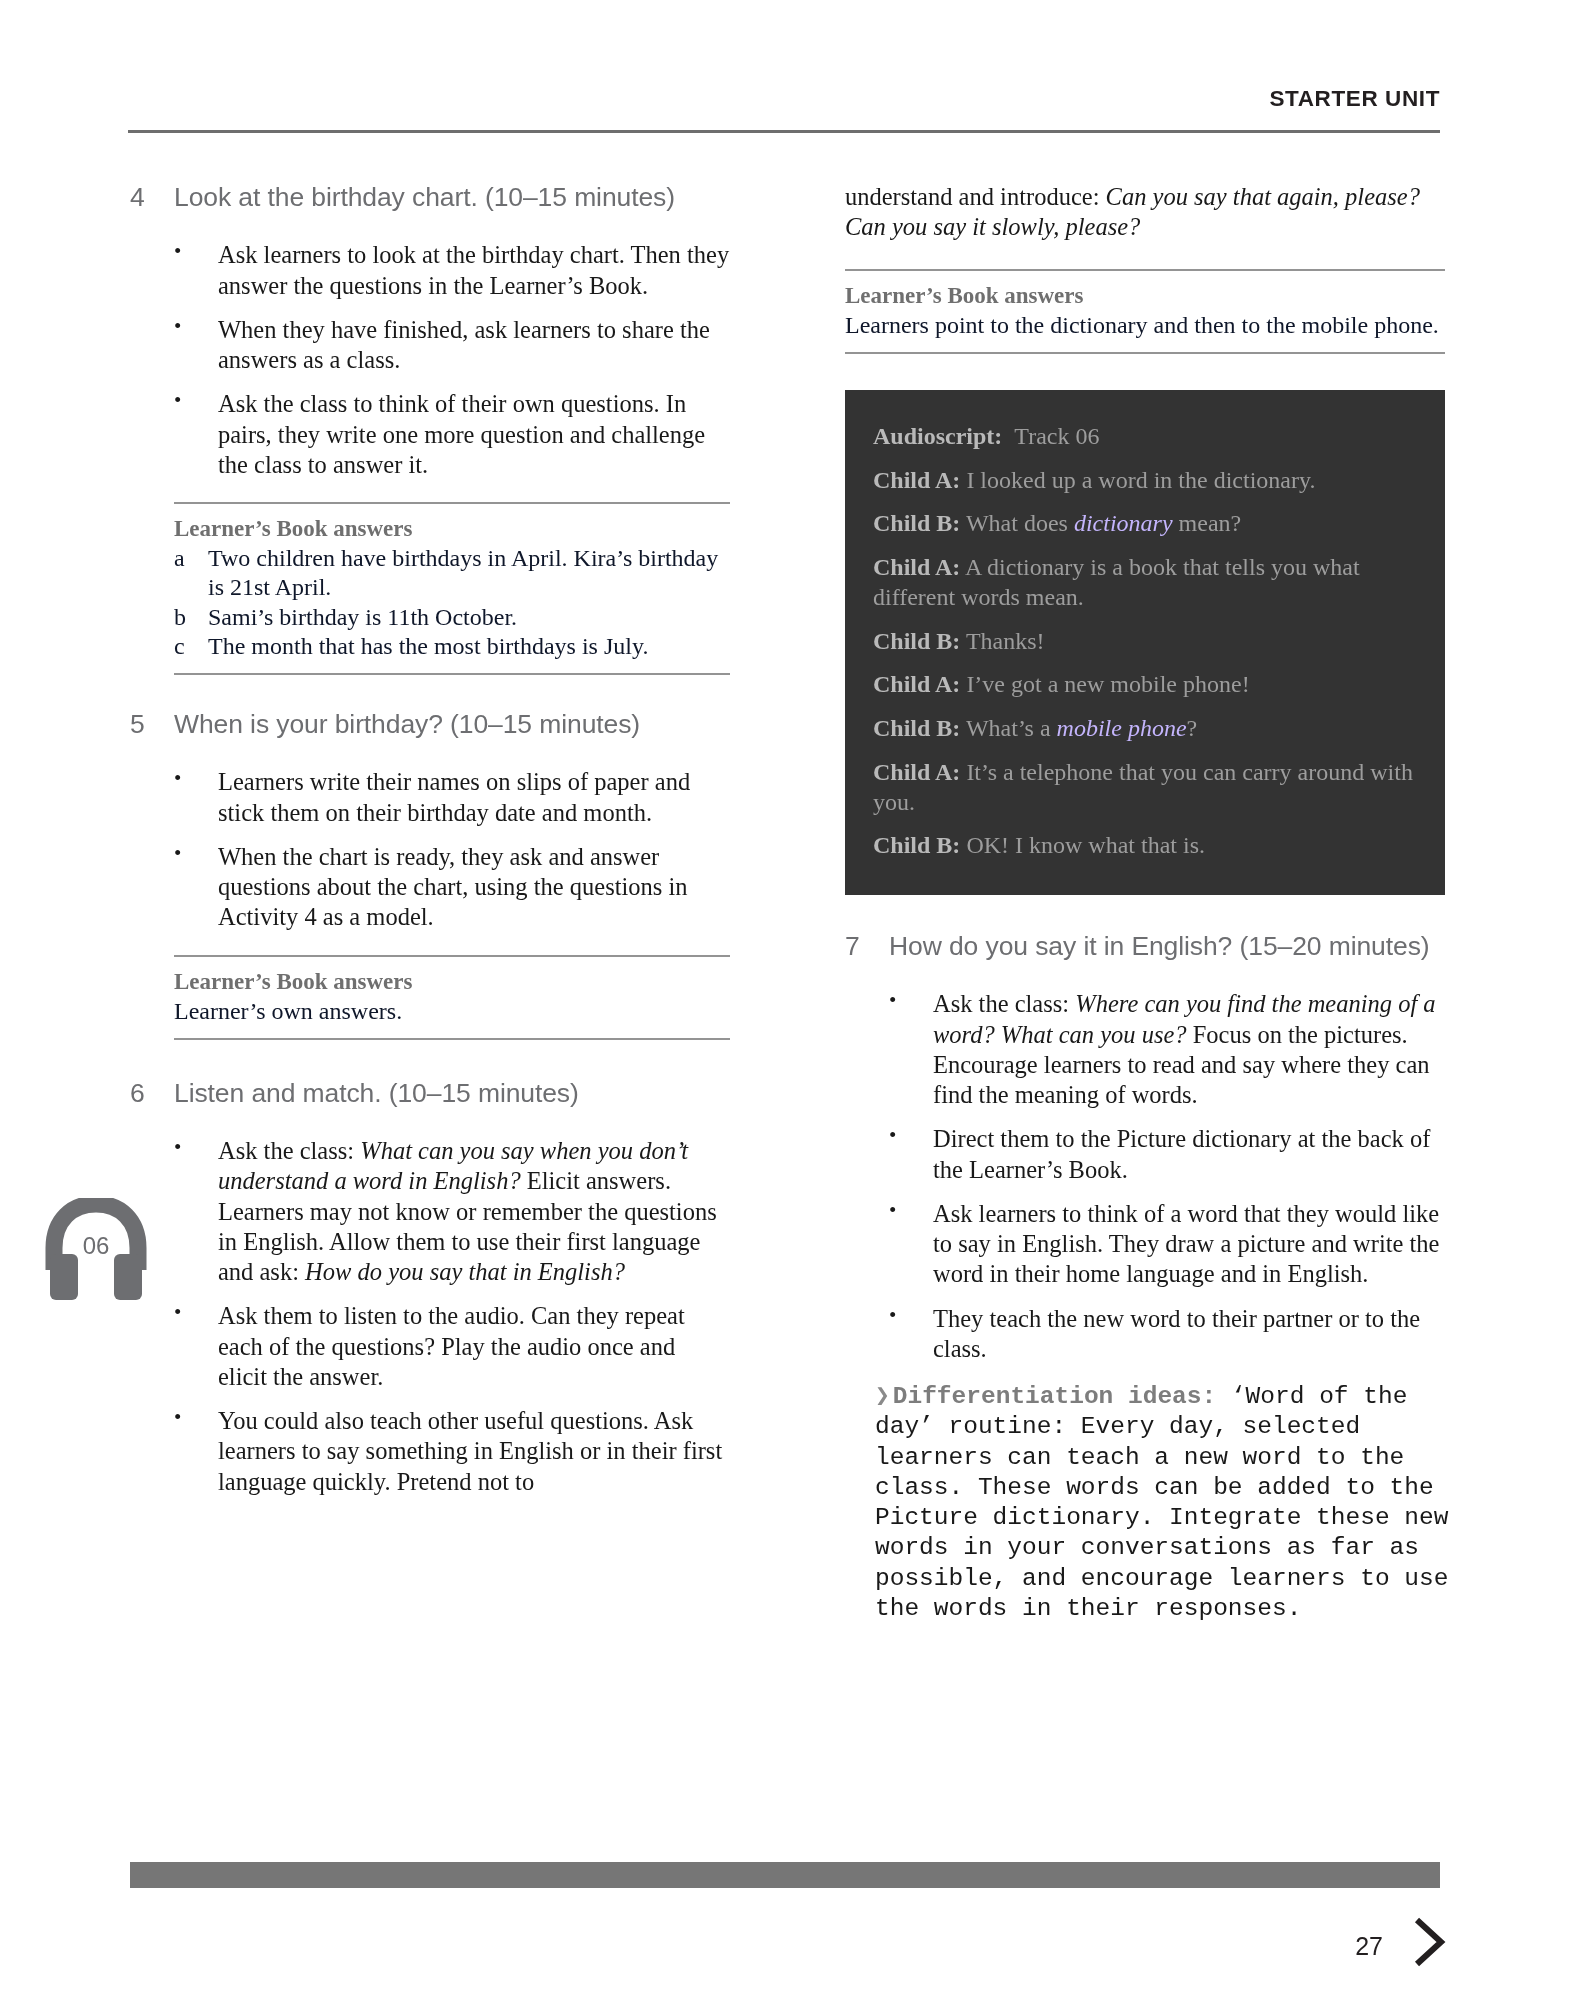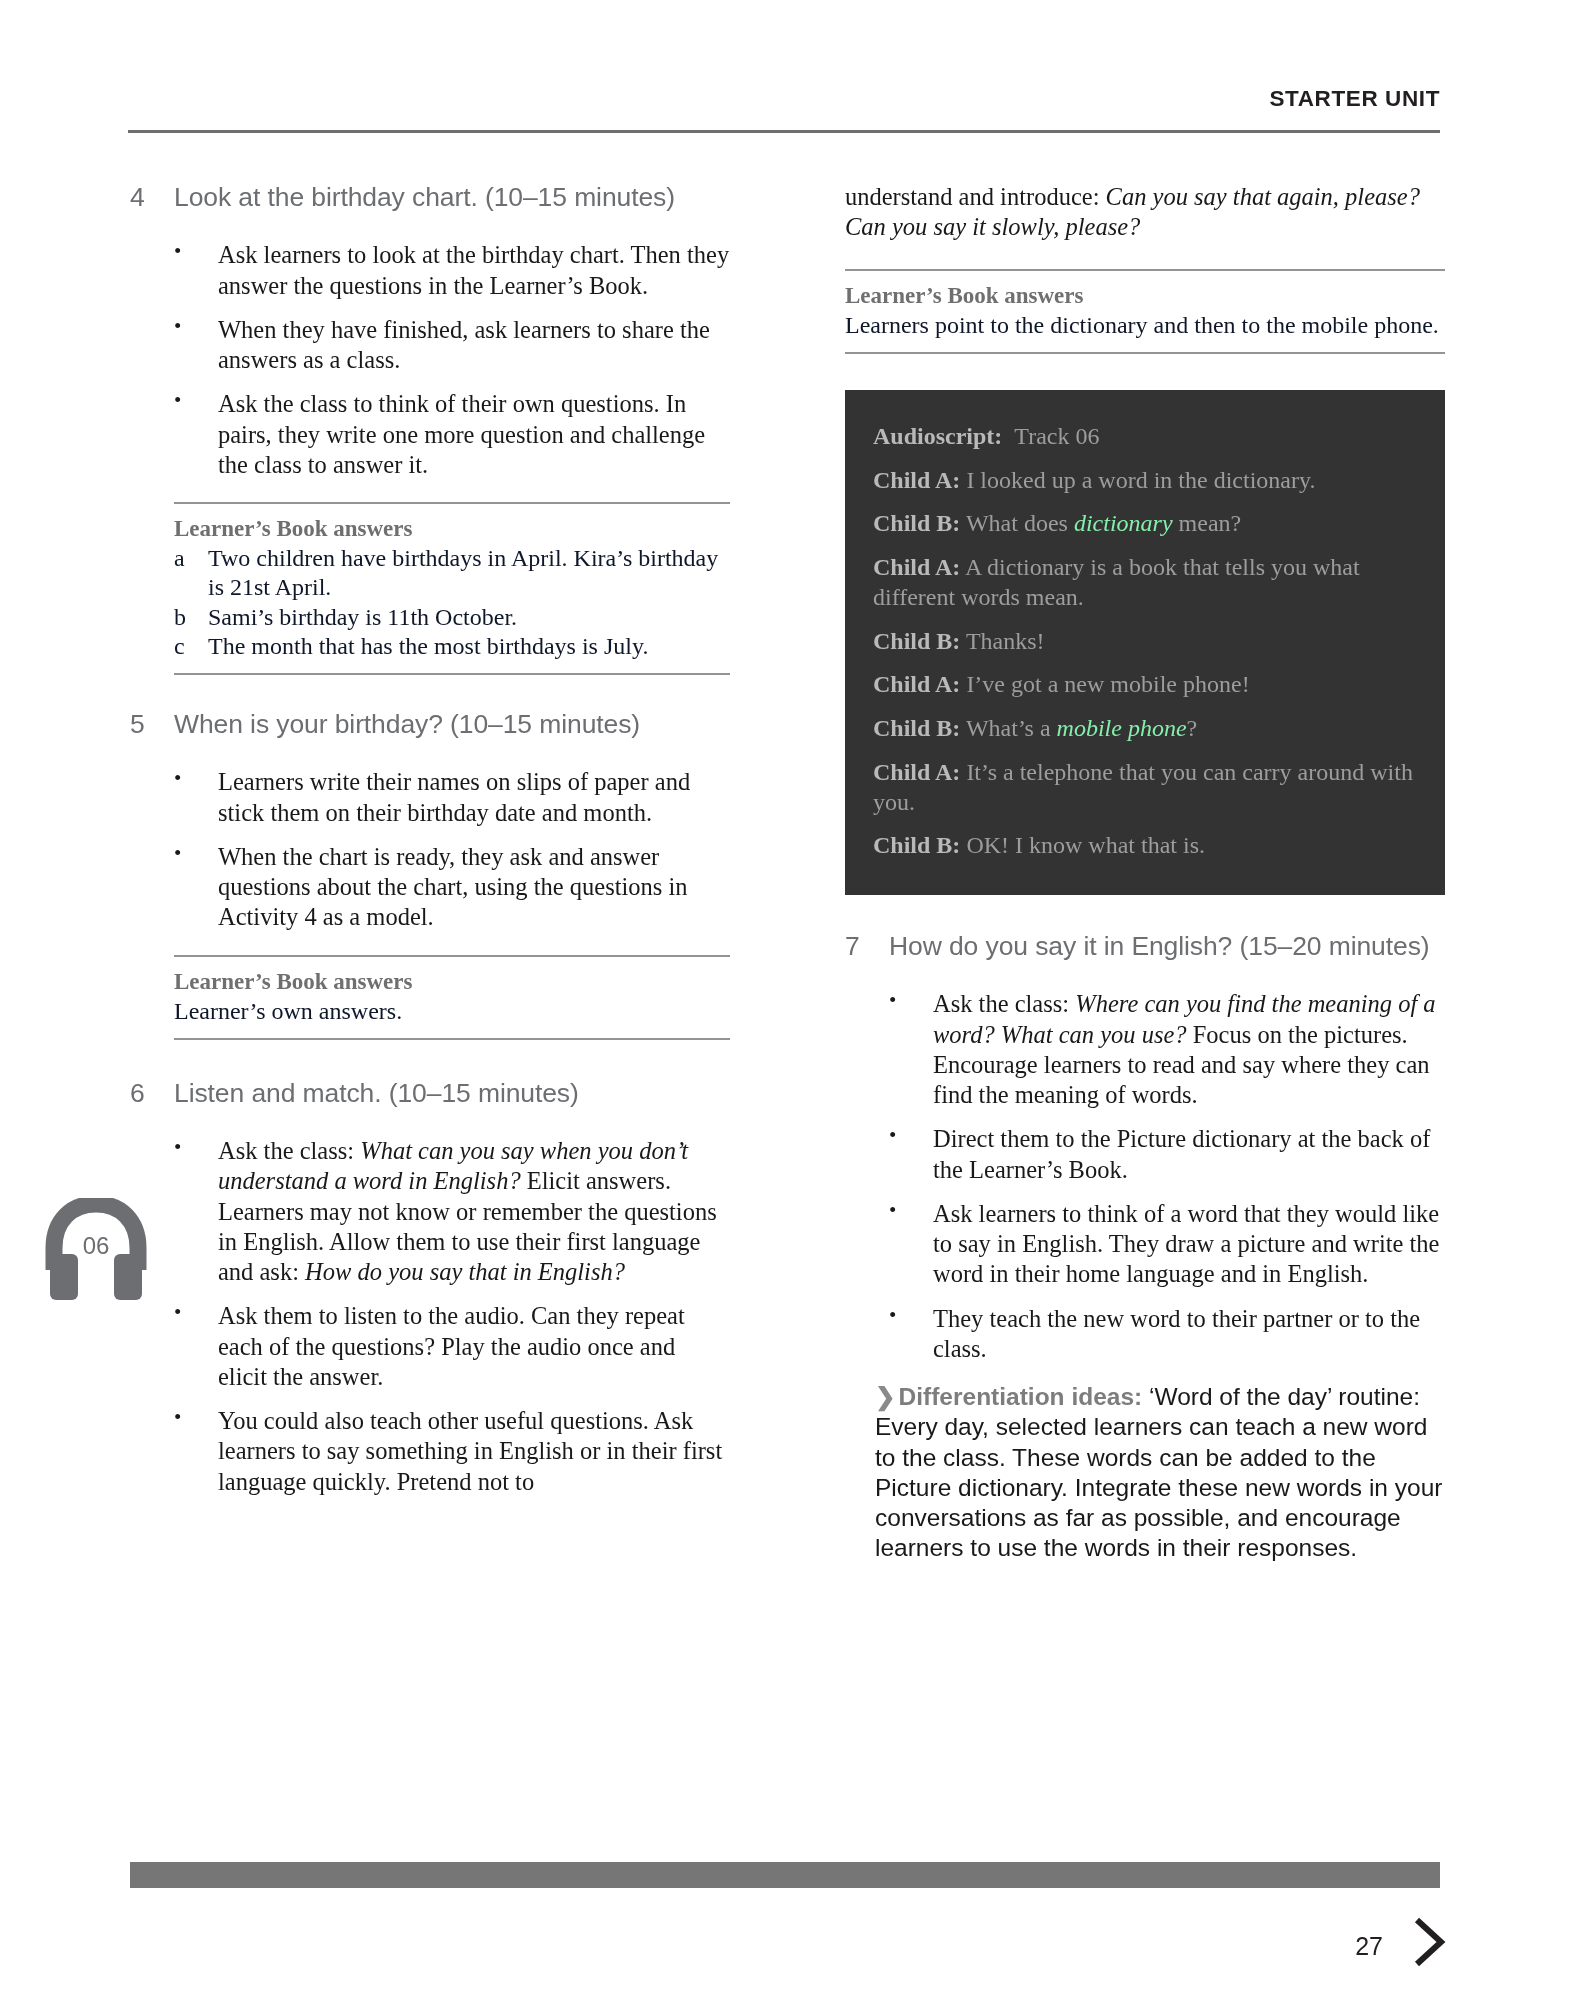--- a/index.html
+++ b/index.html
@@ -160,27 +160,27 @@
     font-size: 24px;
     line-height: 1.24;
     color: #9d9d9d;
     margin-bottom: 14px;
   }
   .as-line:last-child { margin-bottom: 0; }
   .as-label {
     font-weight: bold;
     color: #b9b9b9;
   }
-  .as-line em { color: #86efac; }
+  .as-line em { color: #c4b5fd; }
 
   
   .differentiation {
     margin: 18px 0 0 44px;
     width: 560px;
-    font-family: Liberation Sans, sans-serif;
+    font-family: Liberation Mono, monospace;
     font-size: 24.5px;
     line-height: 1.235;
     color: #191919;
   }
   .col-right .differentiation {
     margin-left: 30px;
     width: 575px;
   }
   .diff-chevron {
     color: #8a8a8a;

